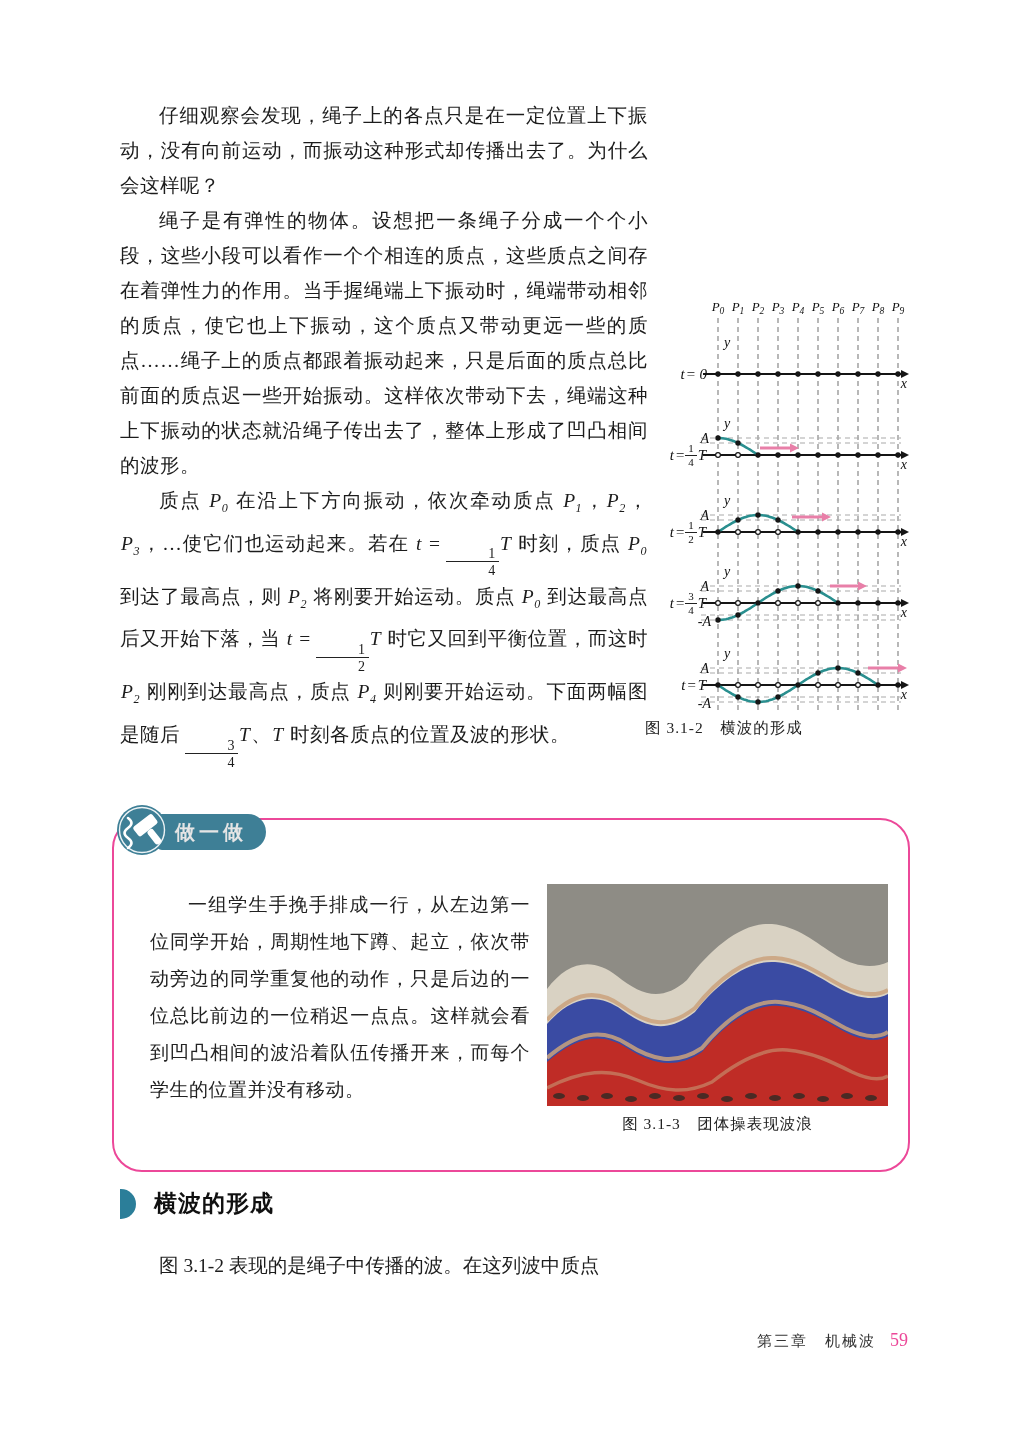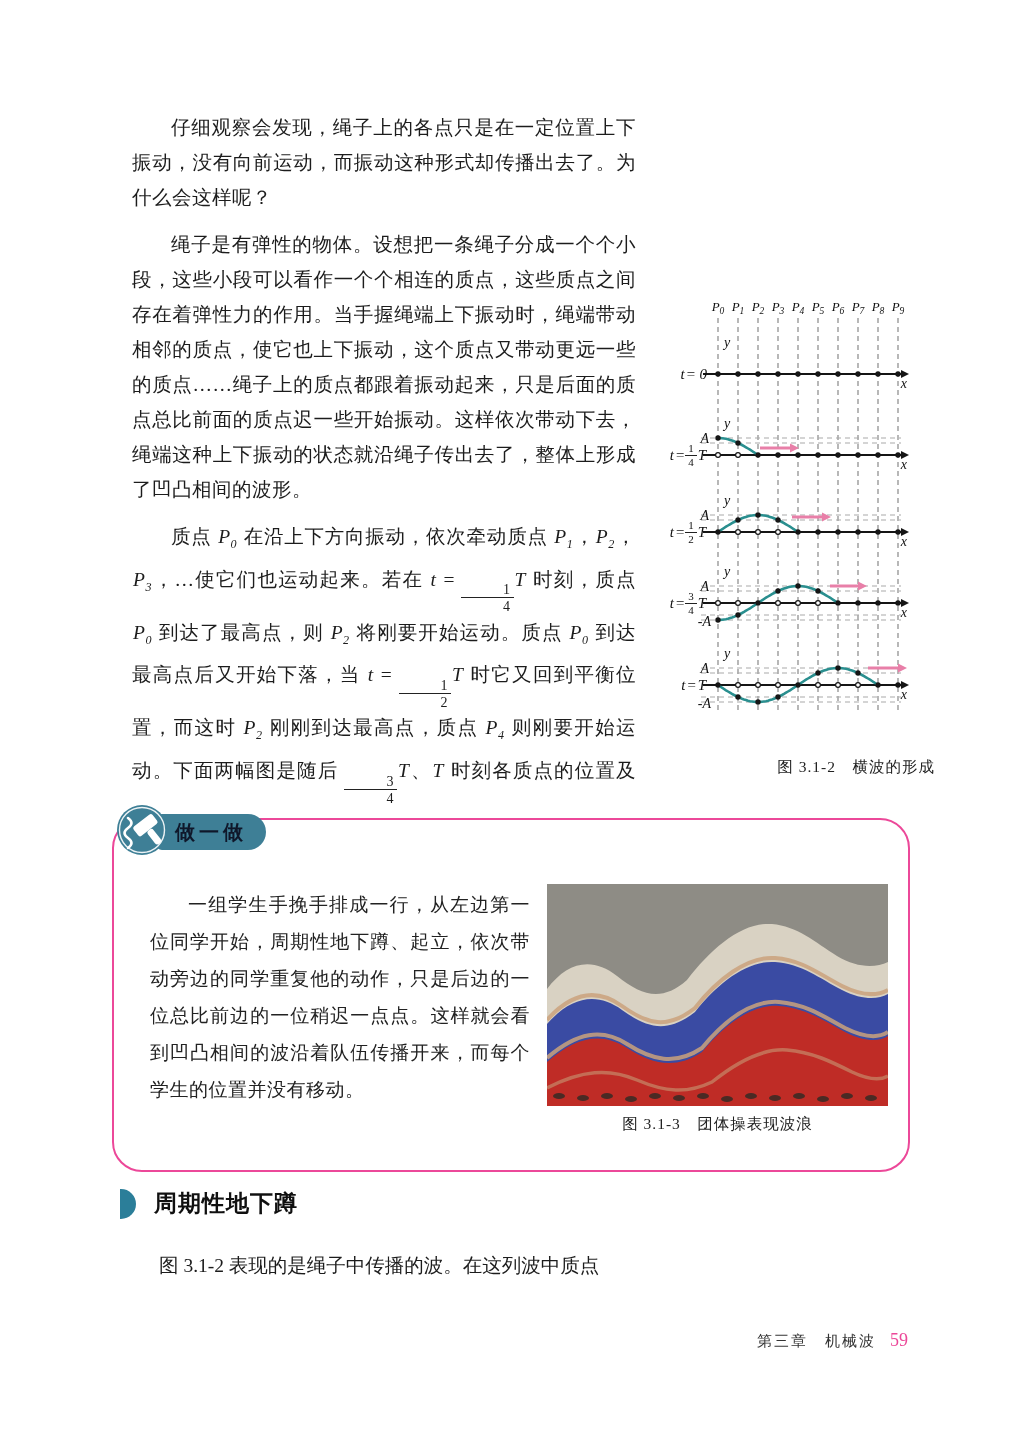--- a/index.html
+++ b/index.html
@@ -2,42 +2,42 @@
 <html><head>
 <meta charset="utf-8">
 <style>
   html,body{margin:0;padding:0;background:#fff;}
   .page{position:relative;width:1020px;height:1431px;background:#ffffff;overflow:hidden;
         font-family:"Liberation Serif","DejaVu Serif",serif;color:#1c1c1c;}
 
   
   .maincol{position:absolute;left:120px;top:98px;width:528px;
            font-size:19.5px;line-height:35px;letter-spacing:.5px;text-align:justify;}
-  .maincol p{margin:12px;text-indent:2em;}
+  .maincol p{margin:0;text-indent:2em;}
   .mvar{font-style:italic;padding:0 1px;font-family:"Liberation Serif","DejaVu Serif",serif;}
   sub{font-size:.62em;}
   .frac{display:inline-flex;flex-direction:column;align-items:center;vertical-align:-.6em;
         line-height:1.15;font-size:.72em;font-style:normal;}
   .frac .fn{border-bottom:1px solid #222;padding:0 3px;}
   .frac .fd{padding:0 3px;}
 
   
   .figwrap{position:absolute;left:645px;top:298px;width:290px;height:460px;}
   .tlabel{position:absolute;left:-10px;width:72px;height:34px;display:flex;align-items:center;
           justify-content:flex-end;font-style:italic;font-size:15px;color:#111;}
   .tlabel .frac{font-size:11px;}
-  .figcaption{position:absolute;left:645px;top:757px;width:290px;text-align:right;
+  .figcaption{position:absolute;left:645px;top:718px;width:290px;text-align:left;
               font-size:15.5px;color:#222;letter-spacing:1px;}
 
   
   .activity-box{position:absolute;left:112px;top:818px;width:794px;height:350px;
                 border:2px solid #ec4899;border-radius:30px;background:#fff;}
   .badge-circle{position:absolute;left:116px;top:804px;width:52px;height:52px;z-index:3;}
   .badge-pill{position:absolute;left:156px;top:814px;width:110px;height:36px;background:#3e7f96;
-              border-radius:6px 18px 18px 6px;color:#0f172a;display:flex;align-items:center;justify-content:center;
+              border-radius:6px 18px 18px 6px;color:#e5e5e5;display:flex;align-items:center;justify-content:center;
               font-family:"Liberation Sans","DejaVu Sans",sans-serif;font-weight:bold;font-size:20px;
               letter-spacing:4px;z-index:2;text-align:right;}
   .activity-text{position:absolute;left:36px;top:66px;width:380px;font-size:19px;line-height:37px;
                  text-align:justify;letter-spacing:.5px;color:#222;}
   .activity-text p{margin:0;text-indent:2em;}
   .photo{position:absolute;left:433px;top:64px;width:341px;height:222px;}
   .photo-caption{position:absolute;left:433px;top:294px;width:341px;text-align:center;
                  font-size:15.5px;color:#222;letter-spacing:1px;}
 
   
@@ -279,21 +279,21 @@
     <path d="M12,14 q7,5 0,10 q-7,5 0,10 q7,5 0,10" stroke="#ffffff" stroke-width="2.6" fill="none" stroke-linecap="round"></path>
     <g transform="rotate(-38 30 22)">
       <rect x="18" y="15" width="24" height="12" rx="2.5" fill="#ffffff"></rect>
       <rect x="26.5" y="27" width="7" height="17" rx="3" fill="#ffffff"></rect>
     </g>
   </svg>
   <div class="badge-pill">做一做</div>
 
   <div class="section-head">
     <div class="bullet"></div>
-    <div class="section-title">周期性地下蹲</div>
+    <div class="section-title">横波的形成</div>
   </div>
   <div class="intro">
     <p>图 3.1-2 表现的是绳子中传播的波。在这列波中质点</p>
   </div>
 
   <div class="footer">
     <span>第三章　机械波</span><span class="pageno">59</span>
   </div>
 
 </div>

